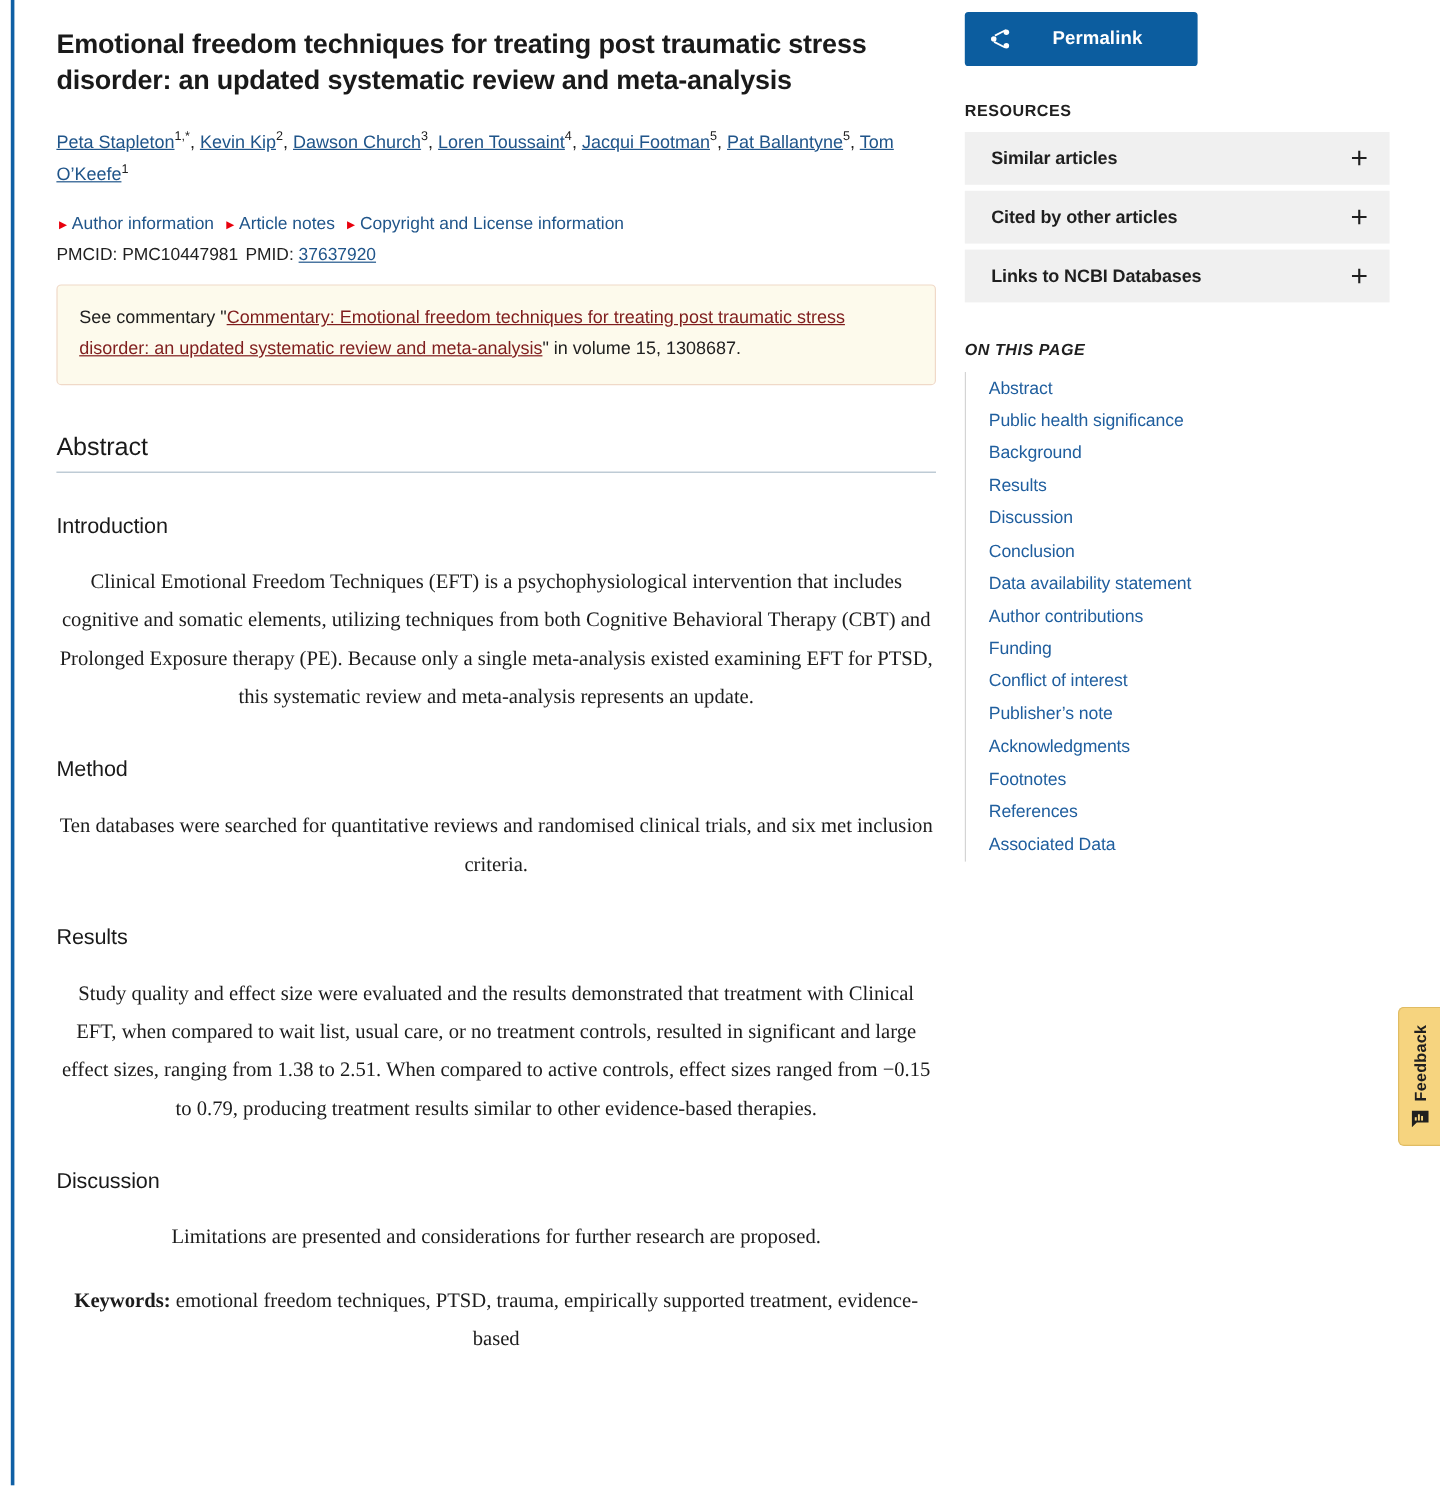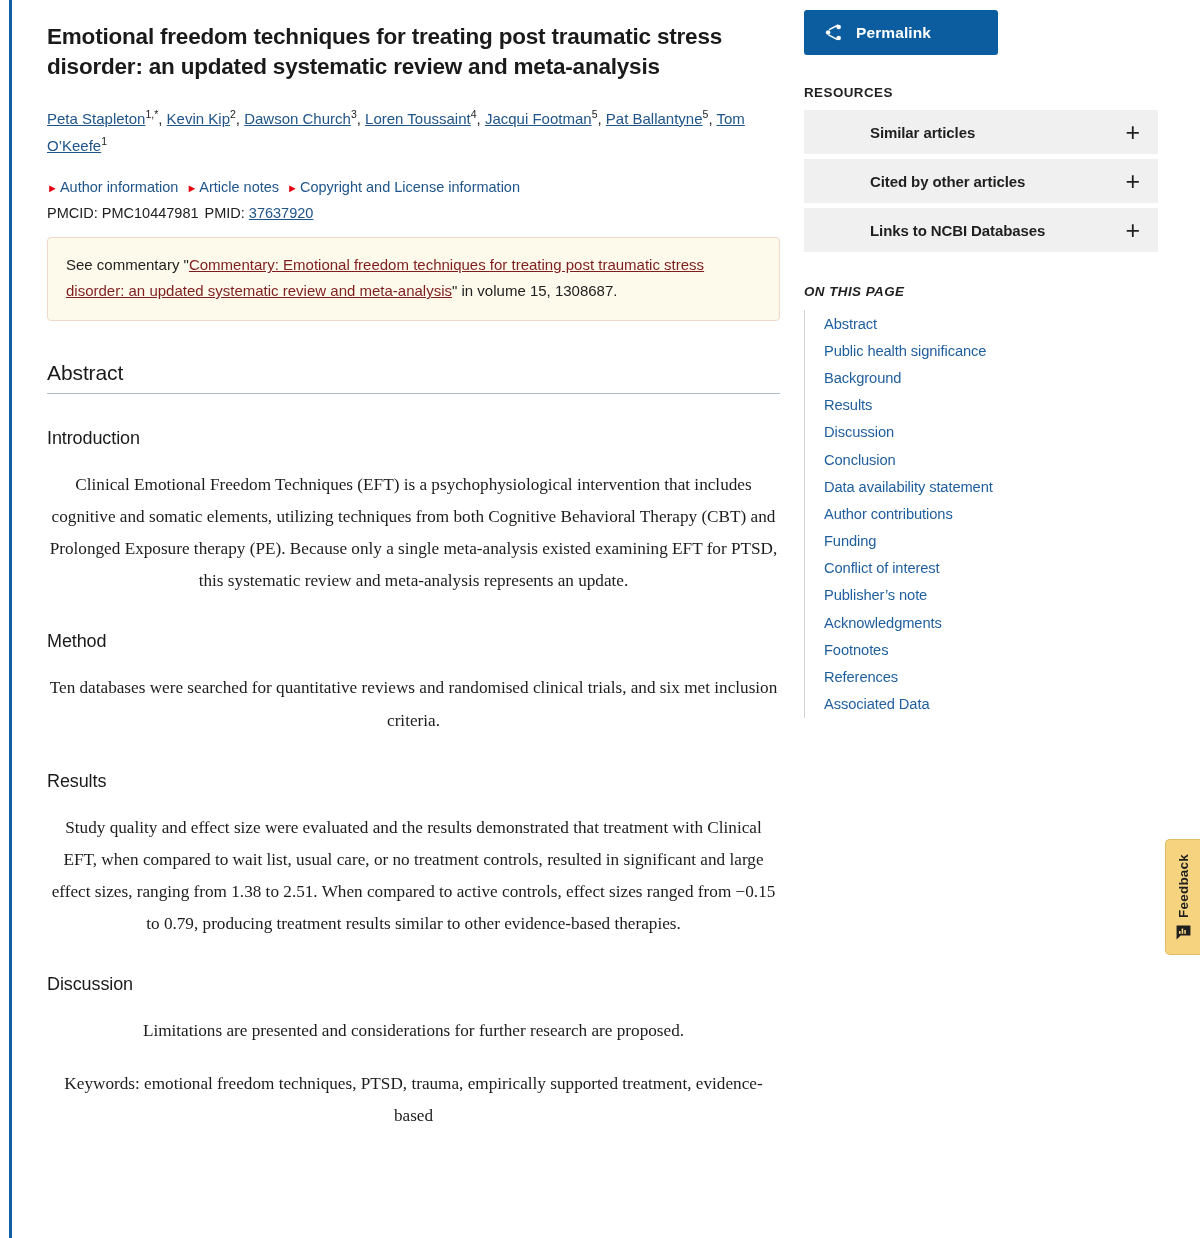--- a/index.html
+++ b/index.html
@@ -131,33 +131,33 @@
 
   p.body-text {
     font-family: "Liberation Serif", serif;
     font-size: 17.2px;
     line-height: 1.87;
     color: #1c1c1c;
     margin: 20px 0 0 0;
     max-width: 742px;
     text-align: center;
   }
-  p.body-text b { font-weight: normal; }
+  p.body-text b { font-weight: bold; }
 
   
   .sidebar {
     width: 400px;
     padding: 10px 22px 0 4px;
     position: relative;
   }
 
   .permalink-btn {
     display: flex;
     align-items: center;
-    gap: 13px;
+    gap: 34px;
     background: #0c5d9f;
     border: none;
     border-radius: 3px;
     width: 194px;
     height: 45px;
     padding: 0 20px;
     cursor: pointer;
   }
   .permalink-btn .share-ic {
     width: 19px; height: 19px;
@@ -189,21 +189,20 @@
     padding: 0 18px 0 22px;
     margin-bottom: 5px;
     cursor: pointer;
     width: 354px;
   }
   .acc-row .acc-label {
     font-size: 15px;
     font-weight: bold;
     color: #1f1f1f;
     letter-spacing: -0.1px;
-    margin-left: 44px;
   }
   .acc-row .plus {
     font-size: 25px;
     line-height: 1;
     color: #1f1f1f;
     font-weight: 300;
     font-family: "Liberation Sans", sans-serif;
   }
 
   .otp-head {

